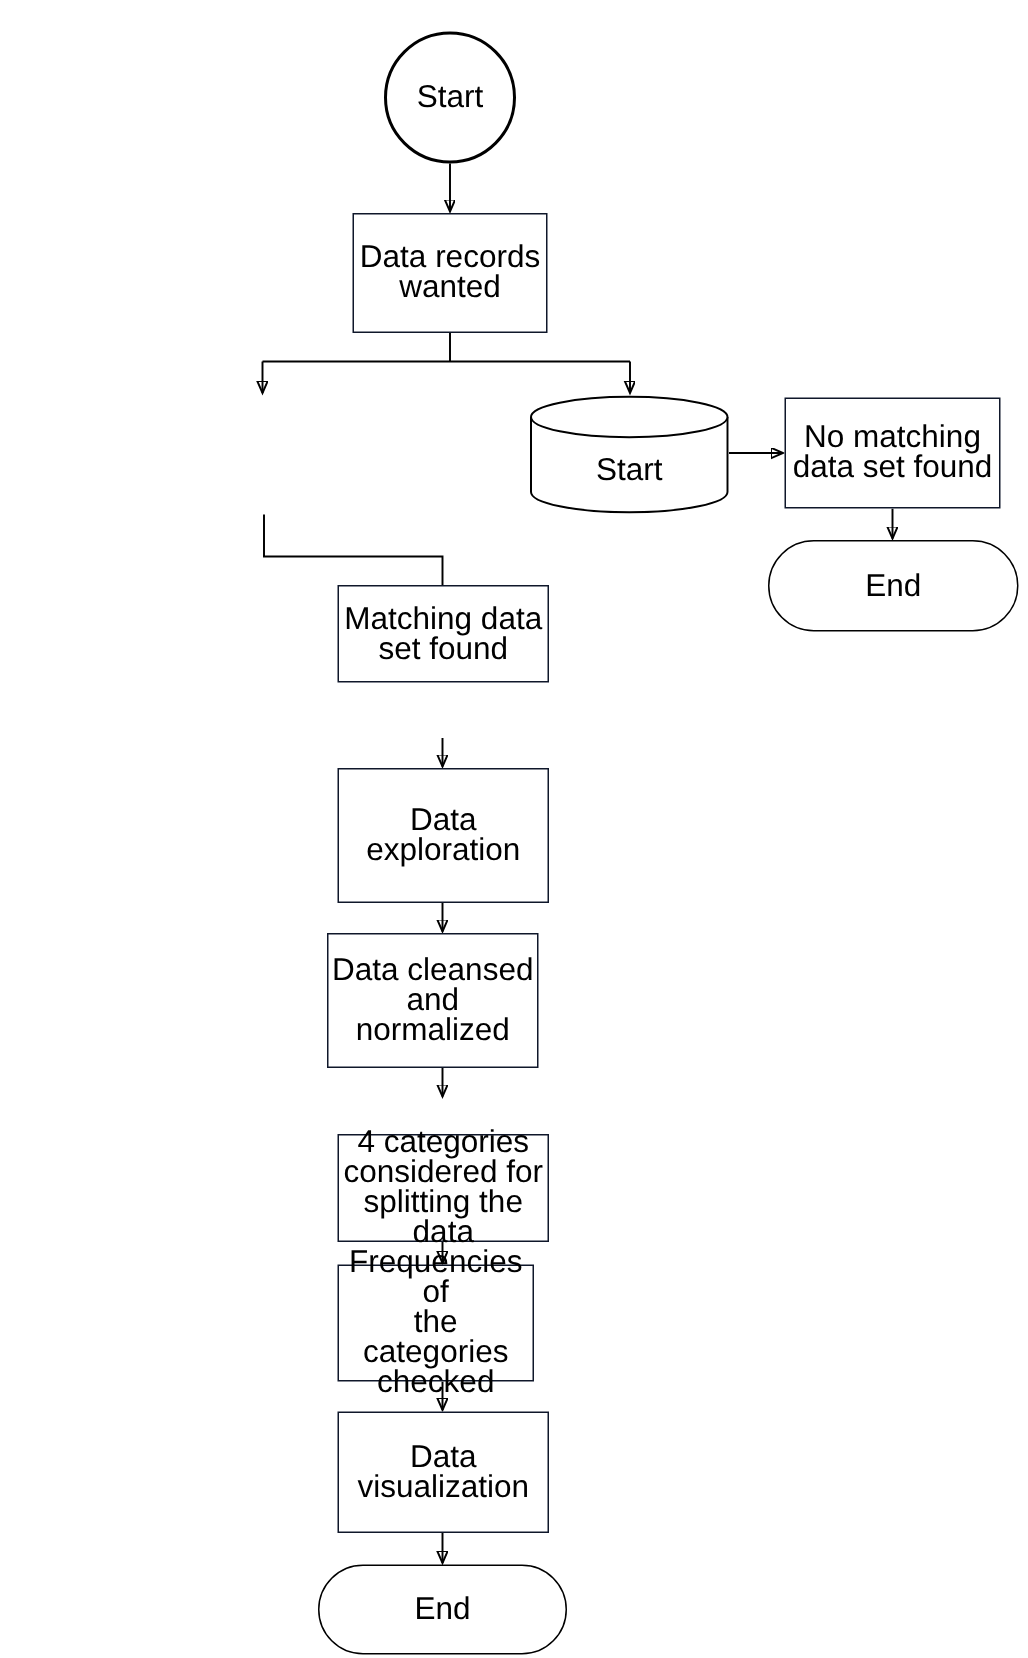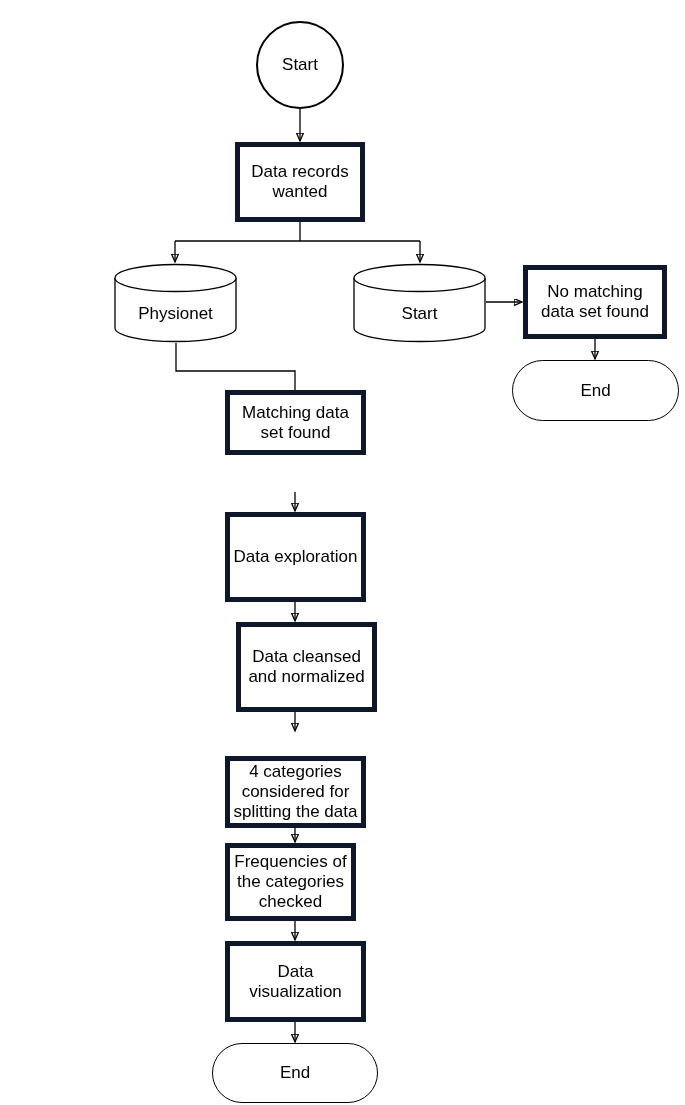--- a/index.html
+++ b/index.html
@@ -30,26 +30,26 @@
   }
   .node {
     position: absolute;
     box-sizing: border-box;
     display: flex;
     align-items: center;
     justify-content: center;
     text-align: center;
     background: #ffffff;
     color: #000000;
-    font-size: 17px;
+    font-size: 21px;
     line-height: 20px;
     white-space: pre-line;
   }
   .rect {
-    border: 5px solid #0f172a;
+    border: 1px solid #0f172a;
   }
   .circle {
     border: 2px solid #000000;
     border-radius: 50%;
   }
   .stadium {
     border: 1px solid #000000;
     border-radius: 31px;
   }
   .cylinder {
@@ -97,27 +97,20 @@
 
   <div class="node circle" style="left:256px; top:21px; width:88px; height:88px;">
     <span>Start</span>
   </div>
 
   <div class="node rect" style="left:235px; top:142px; width:130px; height:80px;">
     <span>Data records
 wanted</span>
   </div>
 
-  <div class="node cylinder" style="left:114px; top:263px; width:123px; height:80px;">
-    <svg width="123" height="80" viewBox="0 0 123 80">
-      <path d="M1,15 L1,65 A60.5,13.5 0 0 0 122,65 L122,15" fill="#ffffff" stroke="#000000" stroke-width="1.3"></path>
-      <ellipse cx="61.5" cy="15" rx="60.5" ry="13.5" fill="#ffffff" stroke="#000000" stroke-width="1.3"></ellipse>
-    </svg>
-    <div class="cyl-label">Physionet</div>
-  </div>
 
   <div class="node cylinder" style="left:353px; top:263px; width:133px; height:80px;">
     <svg width="133" height="80" viewBox="0 0 133 80">
       <path d="M1,15 L1,65 A65.5,13.5 0 0 0 132,65 L132,15" fill="#ffffff" stroke="#000000" stroke-width="1.3"></path>
       <ellipse cx="66.5" cy="15" rx="65.5" ry="13.5" fill="#ffffff" stroke="#000000" stroke-width="1.3"></ellipse>
     </svg>
     <div class="cyl-label">Start</div>
   </div>
 
   <div class="node rect" style="left:523px; top:265px; width:144px; height:74px;">
@@ -131,21 +124,21 @@
 
   <div class="node rect" style="left:225px; top:390px; width:141px; height:65px;">
     <span>Matching data
 set found</span>
   </div>
 
   <div class="node rect" style="left:225px; top:512px; width:141px; height:90px;">
     <span>Data exploration</span>
   </div>
 
-  <div class="node rect" style="left:236px; top:622px; width:141px; height:90px;">
+  <div class="node rect" style="left:218px; top:622px; width:141px; height:90px;">
     <span>Data cleansed
 and normalized</span>
   </div>
 
   <div class="node rect" style="left:225px; top:756px; width:141px; height:72px;">
     <span>4 categories
 considered for
 splitting the data</span>
   </div>
 

